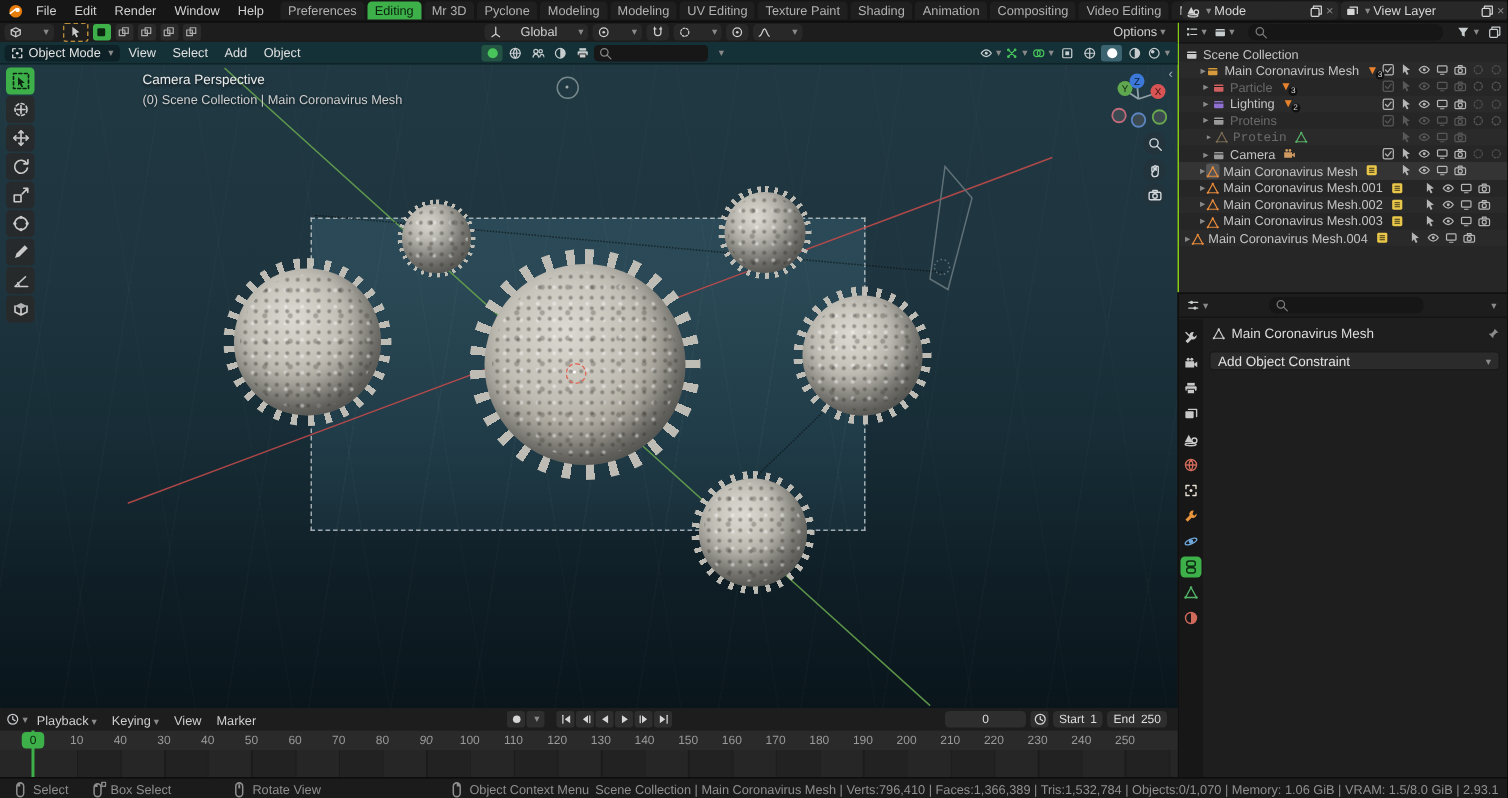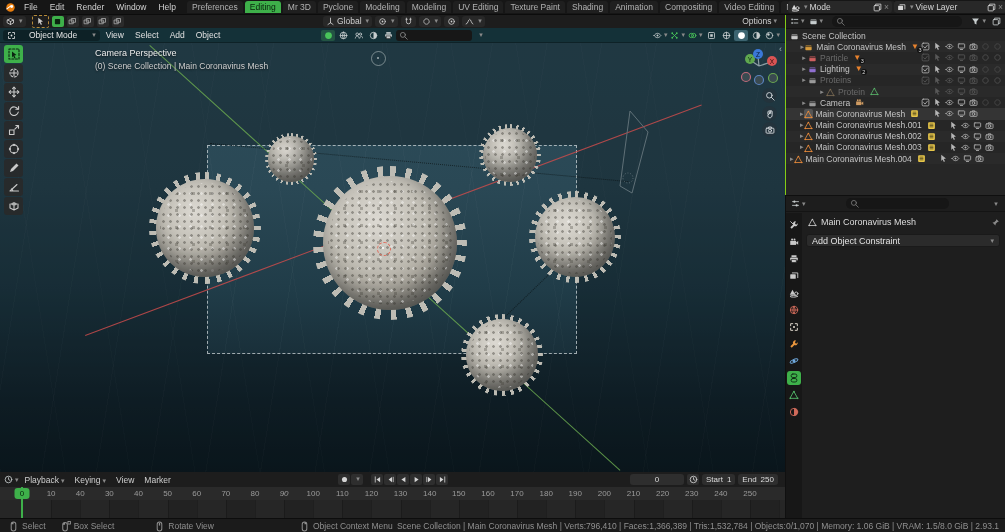--- a/index.html
+++ b/index.html
@@ -20,27 +20,27 @@
           padding:0 3px;font-size:8.5px;color:#d6d6d6;gap:2px;}
   
   .toolsettings{position:absolute;left:0;top:14px;width:785px;height:14px;background:#1d1d1d;border-bottom:1px solid #121212;
           display:flex;align-items:center;z-index:40;}
   .ts-group{display:flex;align-items:center;gap:2px;}
   .ts-mid{position:absolute;left:323px;display:flex;align-items:center;gap:3px;}
   .ts-right{position:absolute;right:8px;display:flex;align-items:center;font-size:8.5px;color:#cfcfcf;justify-content:center;}
   .tool-active-box{width:15px;height:11px;border:1px dashed #b58b3a;border-radius:2px;display:flex;align-items:center;justify-content:center;margin-left:4px;}
   .selmode{width:12px;height:11px;border-radius:2px;background:#2b2b2b;display:flex;align-items:center;justify-content:center;margin-left:1px;color:#aaa;}
   .selmode.active{background:#3eb04a;color:#0a2410;}
-  .mini-wid{display:flex;align-items:center;background:#282828;border-radius:3px;height:11px;padding:0 3px;gap:2px;color:#d0d0d0;font-size:8.5px;}
+  .mini-wid{display:flex;align-items:center;background:#282828;border-radius:3px;height:11px;padding:0 3px;gap:12px;color:#d0d0d0;font-size:8.5px;}
   
   .vpheader{position:absolute;left:0;top:28px;width:785px;height:14px;background:#143138;border-bottom:1px solid #0e2227;
             display:flex;align-items:center;z-index:40;}
   .vph-left{display:flex;align-items:center;margin-left:3px;gap:1px;}
   .vph-menu{padding:0 5px;font-size:8.5px;color:#e0e0e0;}
-  .mode-wid{display:flex;align-items:center;background:rgba(0,0,0,.32);border-radius:3px;height:11px;padding:0 4px;gap:13px;color:#e4e4e4;font-size:8.5px;}
+  .mode-wid{display:flex;align-items:center;background:rgba(0,0,0,.32);border-radius:3px;height:11px;padding:0 4px;gap:3px;color:#e4e4e4;font-size:8.5px;}
   .vph-mid{position:absolute;left:321px;display:flex;align-items:center;gap:1px;}
   .vph-right{position:absolute;right:4px;display:flex;align-items:center;gap:1px;}
   .hbtn{height:11px;min-width:12px;border-radius:2px;display:flex;align-items:center;justify-content:center;color:#c7cdce;padding:0 1px;}
   .hbtn.green{color:#49c45a;}
   .hbtn.on{background:rgba(80,190,100,.25);}
   .hbtn.sel{background:#3c6470;color:#fff;}
   .vsearch{display:flex;align-items:center;background:#171717;border-radius:3px;height:11px;width:70px;padding:0 3px;color:#888;gap:2px;}
   
   .viewport{position:absolute;left:0;top:42px;width:785px;height:430px;overflow:hidden;
             background:linear-gradient(180deg,#2d4d5a 0%,#2a4855 34%,#203c48 58%,#13242d 85%,#0d1b22 100%);}
@@ -1057,21 +1057,21 @@
             </span>
             <span class="tg faint dim">
               <span class="ic ">
                 <svg viewBox="0 0 12 12" width="9" height="9" fill="none" stroke-linecap="round" stroke-linejoin="round">
                   <circle cx="6" cy="6" r="3.6" stroke="currentColor" stroke-width="1.1" fill="none" stroke-dasharray="1.6 1.4"></circle>
                 </svg>
               </span>
             </span>
           </span>
         </div>
-        <div class="ol-row alt dim" style="padding-left: 32px;">
+        <div class="ol-row alt dim" style="padding-left: 16px; font-family: Liberation Mono, monospace;">
           <span class="ol-arrow">▸</span>
           <span class="iconbox"><span class="ic " style="color: rgb(122, 106, 82);">
               <svg viewBox="0 0 12 12" width="9" height="9" fill="none" stroke-linecap="round" stroke-linejoin="round">
                 <path d="M6 2l4.4 8H1.6z" stroke="currentColor" stroke-width="1.1" fill="none"></path>
                 <circle cx="6" cy="2" r="1" fill="currentColor" stroke="none"></circle>
                 <circle cx="1.6" cy="10" r="1" fill="currentColor" stroke="none"></circle>
                 <circle cx="10.4" cy="10" r="1" fill="currentColor" stroke="none"></circle>
               </svg>
             </span></span>
           <span class="lbl">Protein</span>

